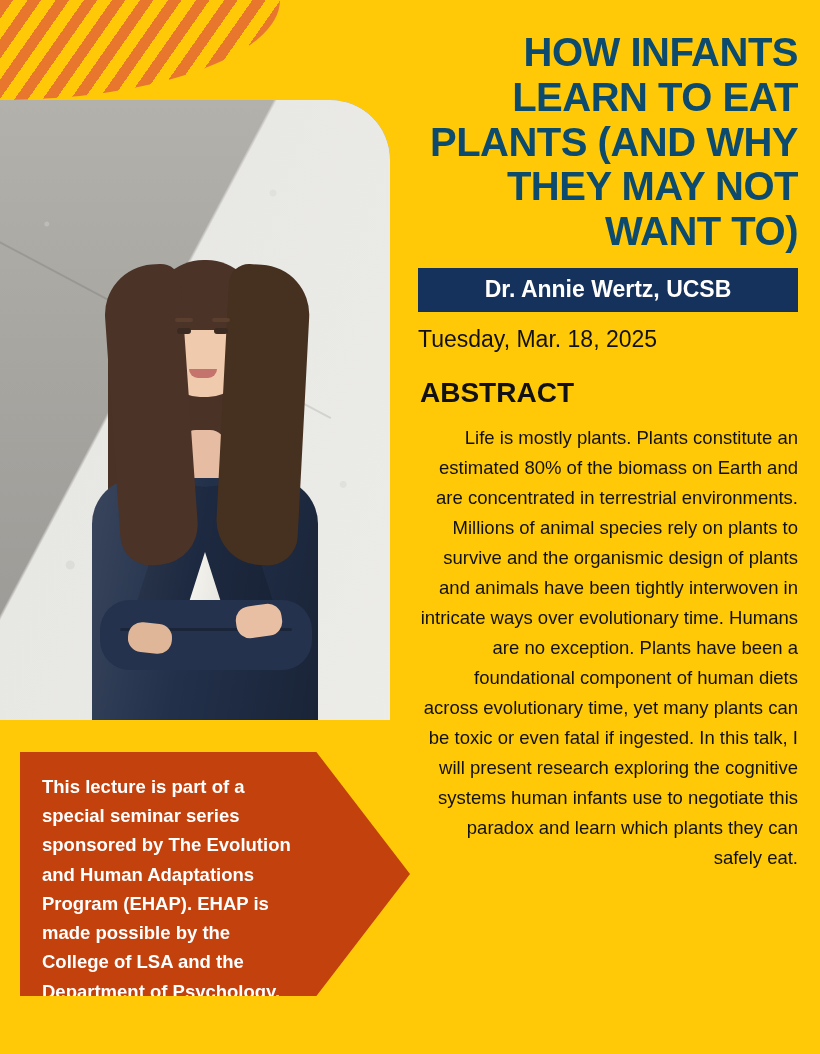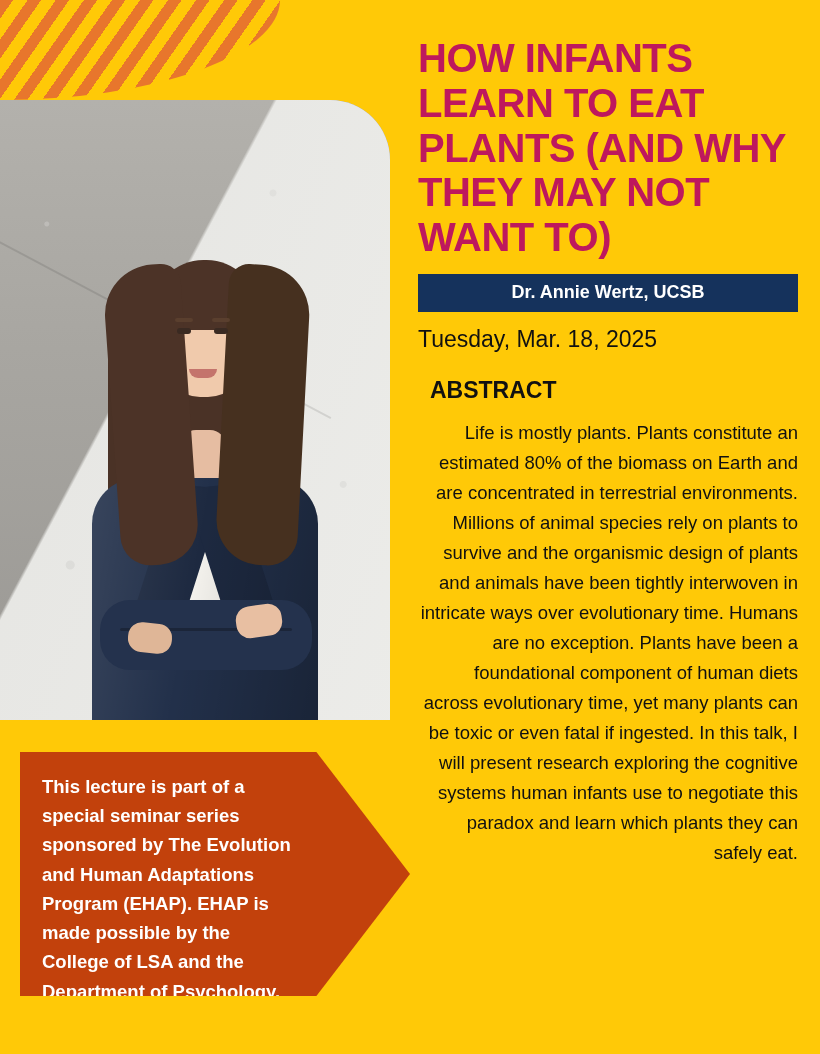--- a/index.html
+++ b/index.html
@@ -221,45 +221,45 @@
   .right-col {
     position: absolute;
     left: 418px;
     top: 18px;
     width: 380px;
   }
   .title {
     font-weight: bold;
     font-size: 40px;
     line-height: 1.12;
-    color: #be185d;
-    text-align: left;
+    color: #0c4a6e;
+    text-align: right;
     letter-spacing: -0.5px;
-    margin: 18px 0 14px 0;
+    margin: 12px 0 14px 0;
   }
   .speaker-bar {
     background: #15325C;
     color: #ffffff;
     font-weight: bold;
-    font-size: 18px;
+    font-size: 23px;
     text-align: center;
     padding: 8px 6px 9px 6px;
     margin: 2px 0 12px 0;
   }
   .datetime {
     color: #111111;
     font-size: 23px;
     line-height: 1.35;
     margin-bottom: 22px;
   }
   .abstract-heading {
     font-weight: bold;
-    font-size: 23px;
+    font-size: 28px;
     color: #111111;
-    margin: 0 0 14px 12px;
+    margin: 0 0 14px 2px;
   }
   .abstract-body {
     font-size: 18.5px;
     line-height: 1.62;
     color: #111111;
     margin: 0 0 0 2px;
     text-align: right;
   }
 
   

